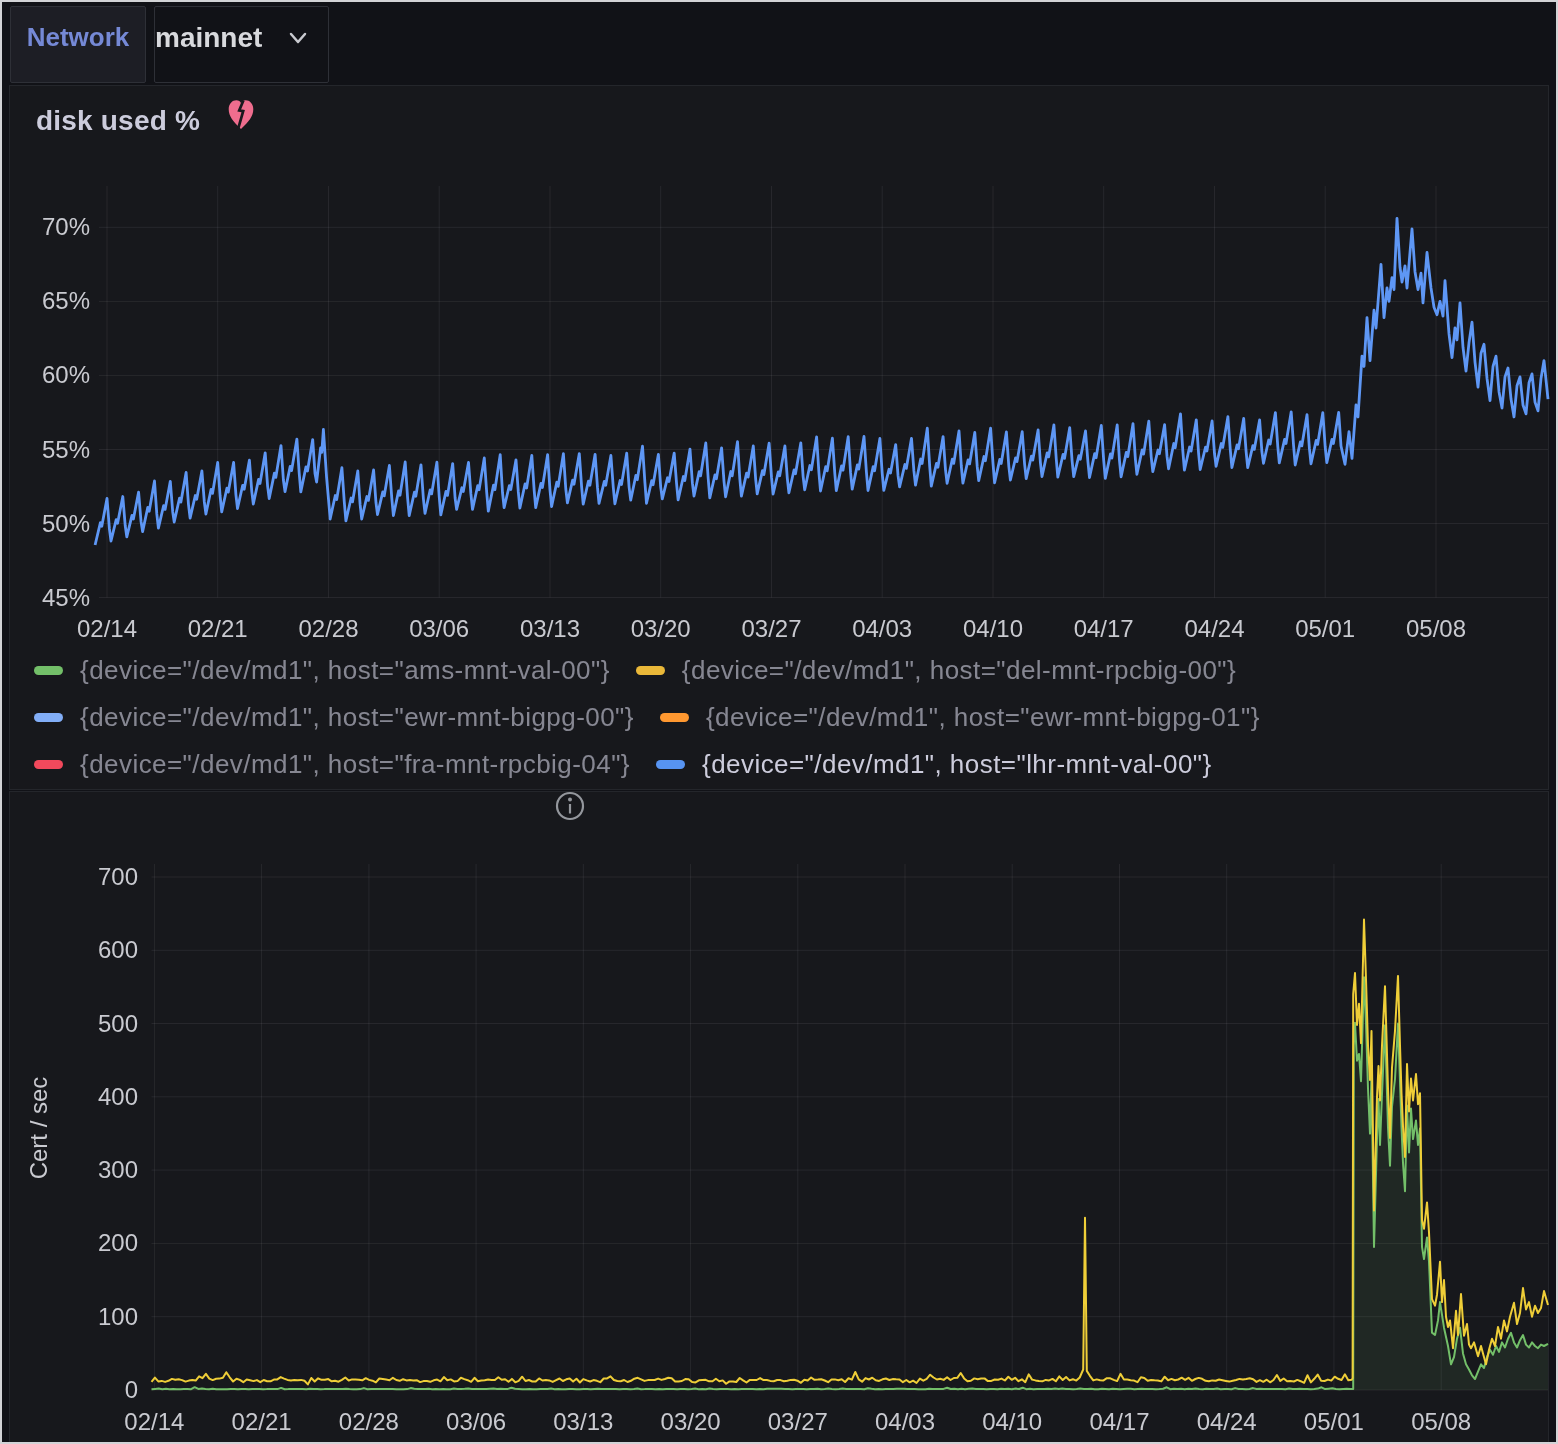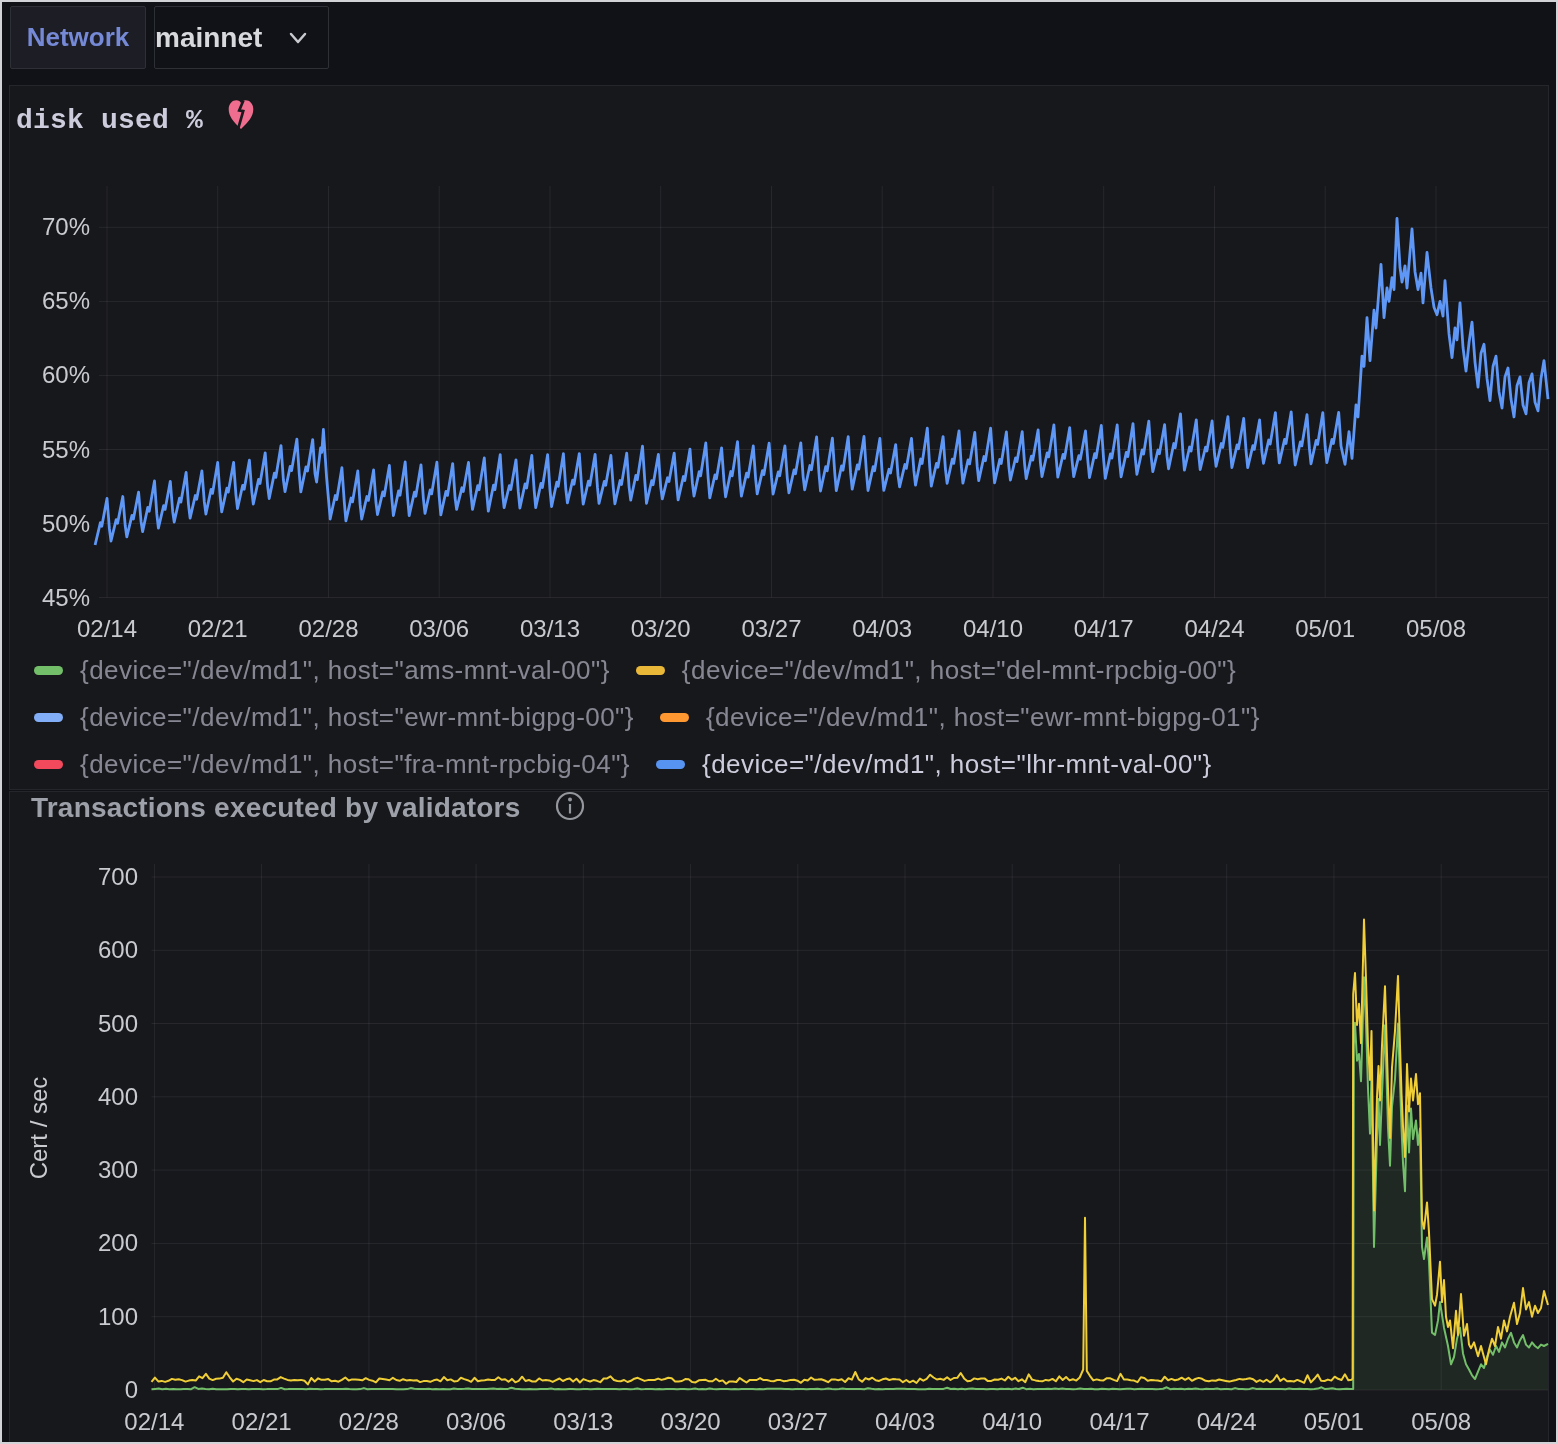--- a/index.html
+++ b/index.html
@@ -1,27 +1,27 @@
 <!DOCTYPE html>
 <html><head><meta charset="utf-8"><style>
 * { margin:0; padding:0; box-sizing:border-box; }
 html,body { width:1558px; height:1444px; background:#111217; overflow:hidden;
   font-family:"Liberation Sans", sans-serif; }
 #frame { position:absolute; left:0; top:0; width:1558px; height:1444px; background:#111217; }
 #outline { position:absolute; left:0; top:0; width:1558px; height:1444px;
   border:2px solid #d2d3d6; z-index:50; pointer-events:none; }
 .panel { position:absolute; left:9px; width:1540px; background:#17181c;
   border:1px solid #24262b; }
-.box { position:absolute; top:6px; height:63px; border-radius:2px; }
+.box { position:absolute; top:6px; height:77px; border-radius:2px; }
 #b1 { left:10px; width:136px; background:#1d1e25; border:1px solid #2e3037;
   color:#7589d6; font-size:26px; font-weight:700; line-height:61px; text-align:center; }
 #b2 { left:154px; width:175px; background:#111217; border:1px solid #2e3037;
   color:#d8d9dd; font-size:28px; font-weight:600; line-height:61px; }
-.title1 { position:absolute; left:16px; top:105px; font-size:28px; font-weight:700;
-  color:#ccccdc; letter-spacing:0.2px;font-family:Liberation Mono, monospace; }
+.title1 { position:absolute; left:36px; top:105px; font-size:28px; font-weight:700;
+  color:#ccccdc; letter-spacing:0.2px; }
 .title2 { position:absolute; left:31px; top:792px; font-size:28px; font-weight:700;
   color:#9da0a8; letter-spacing:0.2px; }
 svg { position:absolute; left:0; top:0; }
 svg text { font-family:"Liberation Sans", sans-serif; font-size:24px; fill:#c9cad0; }
 .grid line { stroke:rgba(204,204,220,0.085); stroke-width:1; }
 .lrow { position:absolute; left:34px; height:34px; white-space:nowrap; }
 .lgi { display:inline-flex; align-items:center; margin-right:26px; }
 .pill { display:inline-block; width:29px; height:9px; border-radius:5px; margin-right:17px; }
 .lgd, .lgb { font-size:26px; letter-spacing:0.45px; line-height:34px; }
 .lgd { color:rgba(204,204,220,0.62); }
@@ -29,21 +29,20 @@
 #certlab { position:absolute; left:-61px; top:1114px; width:200px; height:28px; color:#c9cad0;
   font-size:24px; line-height:28px; text-align:center; transform:rotate(-90deg);
   transform-origin:center; white-space:nowrap; }
 </style></head>
 <body>
 <div id="frame">
   <div id="outline"></div>
   <div class="panel" style="top:85px; height:705px;"></div>
   <div class="panel" style="top:791px; height:651px; border-bottom:none;"></div>
   <div class="title1">disk used %</div>
-  <div class="title2">Transactions executed by validators</div>
   <div class="box" id="b1">Network</div>
   <div class="box" id="b2">mainnet</div>
   <svg width="1558" height="1444" viewBox="0 0 1558 1444">
     <g class="grid">
         <line x1="99" y1="597.5" x2="1548" y2="597.5"></line>
         <line x1="99" y1="523.5" x2="1548" y2="523.5"></line>
         <line x1="99" y1="449.5" x2="1548" y2="449.5"></line>
         <line x1="99" y1="375.4" x2="1548" y2="375.4"></line>
         <line x1="99" y1="301.4" x2="1548" y2="301.4"></line>
         <line x1="99" y1="227.3" x2="1548" y2="227.3"></line>

